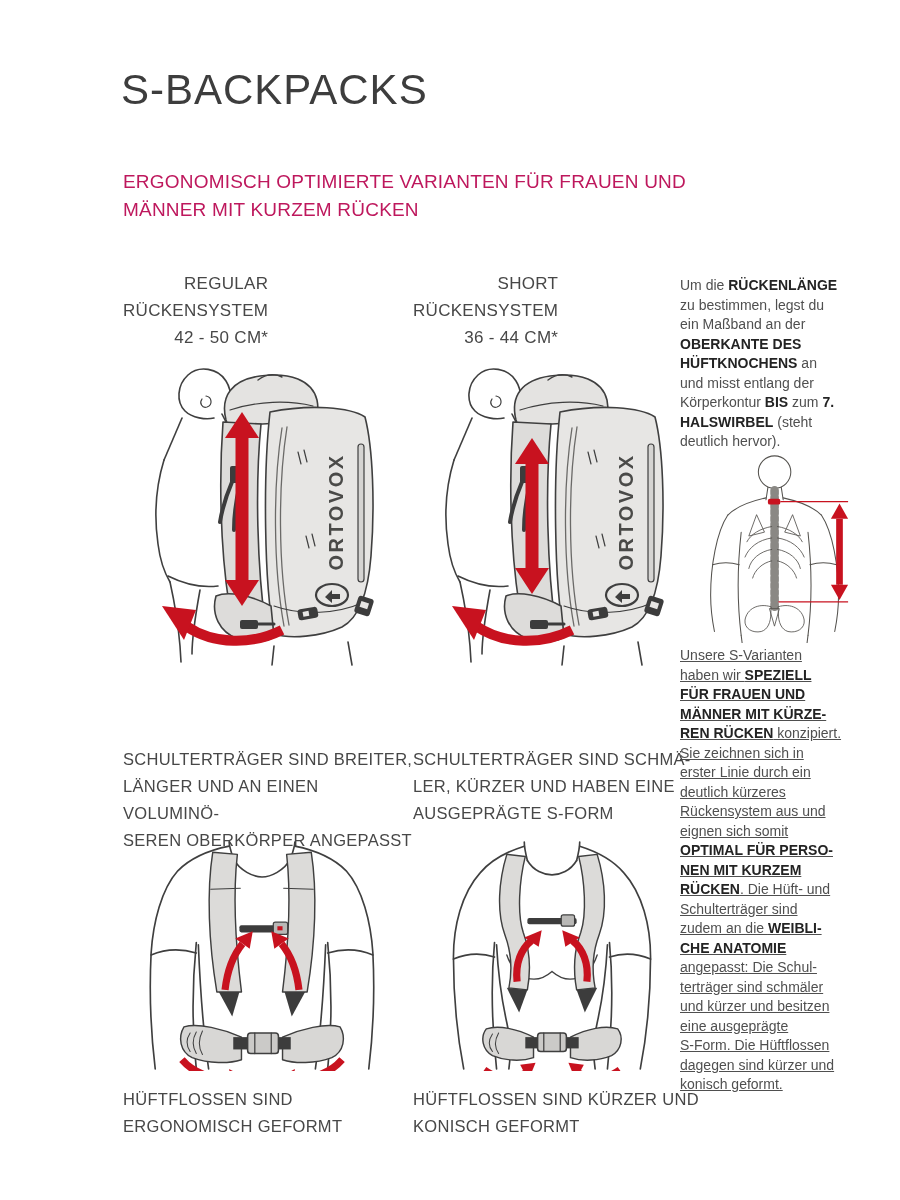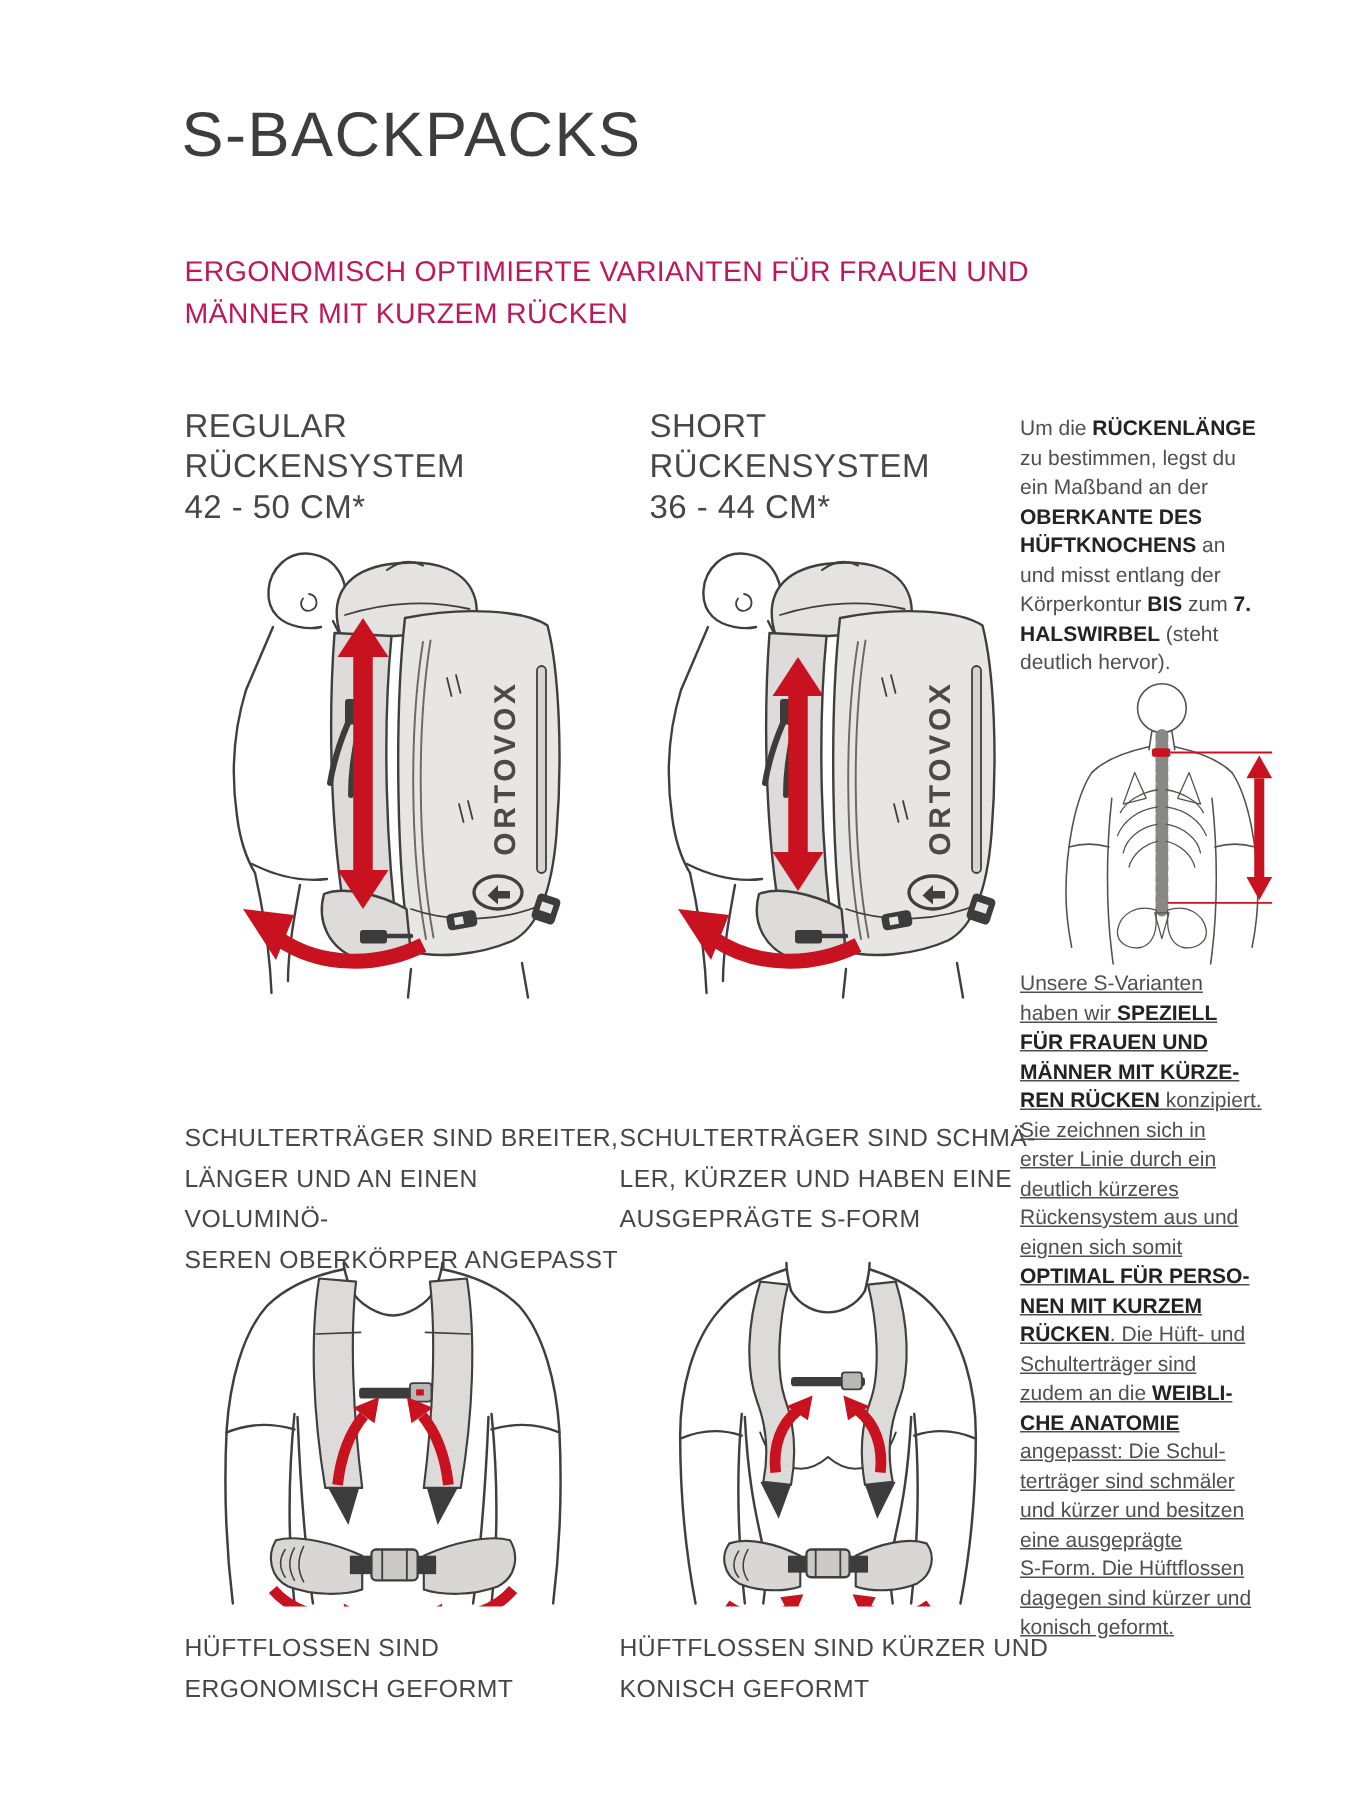--- a/index.html
+++ b/index.html
@@ -1,21 +1,21 @@
 <!DOCTYPE html>
 <html><head>
 <meta charset="utf-8">
 <style>
   html,body{margin:0;padding:0;background:#ffffff;}
   body{font-family:"Liberation Sans", sans-serif; color:#454545;}
   .page{position:relative;width:900px;height:1200px;background:#ffffff;overflow:hidden;margin-left:18px;}
   .abs{position:absolute;}
   .title{font-size:42px;font-weight:400;letter-spacing:1px;color:#3d3d3d;}
   .subtitle{font-size:19px;line-height:28px;letter-spacing:.2px;color:#be185d;white-space:pre-line;}
-  .colhead{font-size:22px;line-height:27px;letter-spacing:.3px;color:#474747;}
+  .colhead{font-size:17px;line-height:27px;letter-spacing:.3px;color:#474747;text-align:right;}
   .caption{font-size:16.5px;line-height:27px;letter-spacing:.3px;color:#474747;white-space:pre-line;}
   .side{font-size:14px;line-height:19.5px;color:#4f4f4f;white-space:pre-line;}
   .side strong{font-weight:700;color:#232323;}
   svg{display:block;}
   .figwrap{position:absolute;}
 </style>
 </head>
 <body>
 
 <div class="page">
@@ -73,21 +73,21 @@
 
   <div class="abs title" style="left:103px;top:66px;">S-BACKPACKS</div>
   <div class="abs subtitle" style="left:105px;top:168px;width:580px;">ERGONOMISCH OPTIMIERTE VARIANTEN FÜR FRAUEN UND
 MÄNNER MIT KURZEM RÜCKEN</div>
 
   <div class="abs" style="left:105px;top:270px;">
     <div class="colhead">REGULAR</div>
     <div class="colhead">RÜCKENSYSTEM</div>
     <div class="colhead">42 - 50 CM*</div>
   </div>
-  <div class="abs" style="left:415px;top:270px;">
+  <div class="abs" style="left:395px;top:270px;">
     <div class="colhead">SHORT</div>
     <div class="colhead">RÜCKENSYSTEM</div>
     <div class="colhead">36 - 44 CM*</div>
   </div>
 
   <div class="figwrap" style="left:100px;top:354px;">
     <svg width="288" height="312" viewBox="0 0 280 312">
       <use href="#pack-figure"></use>
       <text transform="rotate(-90 221 158)" x="221" y="158" text-anchor="middle" font-family="Liberation Sans, sans-serif" font-size="20" font-weight="bold" letter-spacing="2.5" fill="#4a4a48">ORTOVOX</text>
       <g fill="#c8121f">

